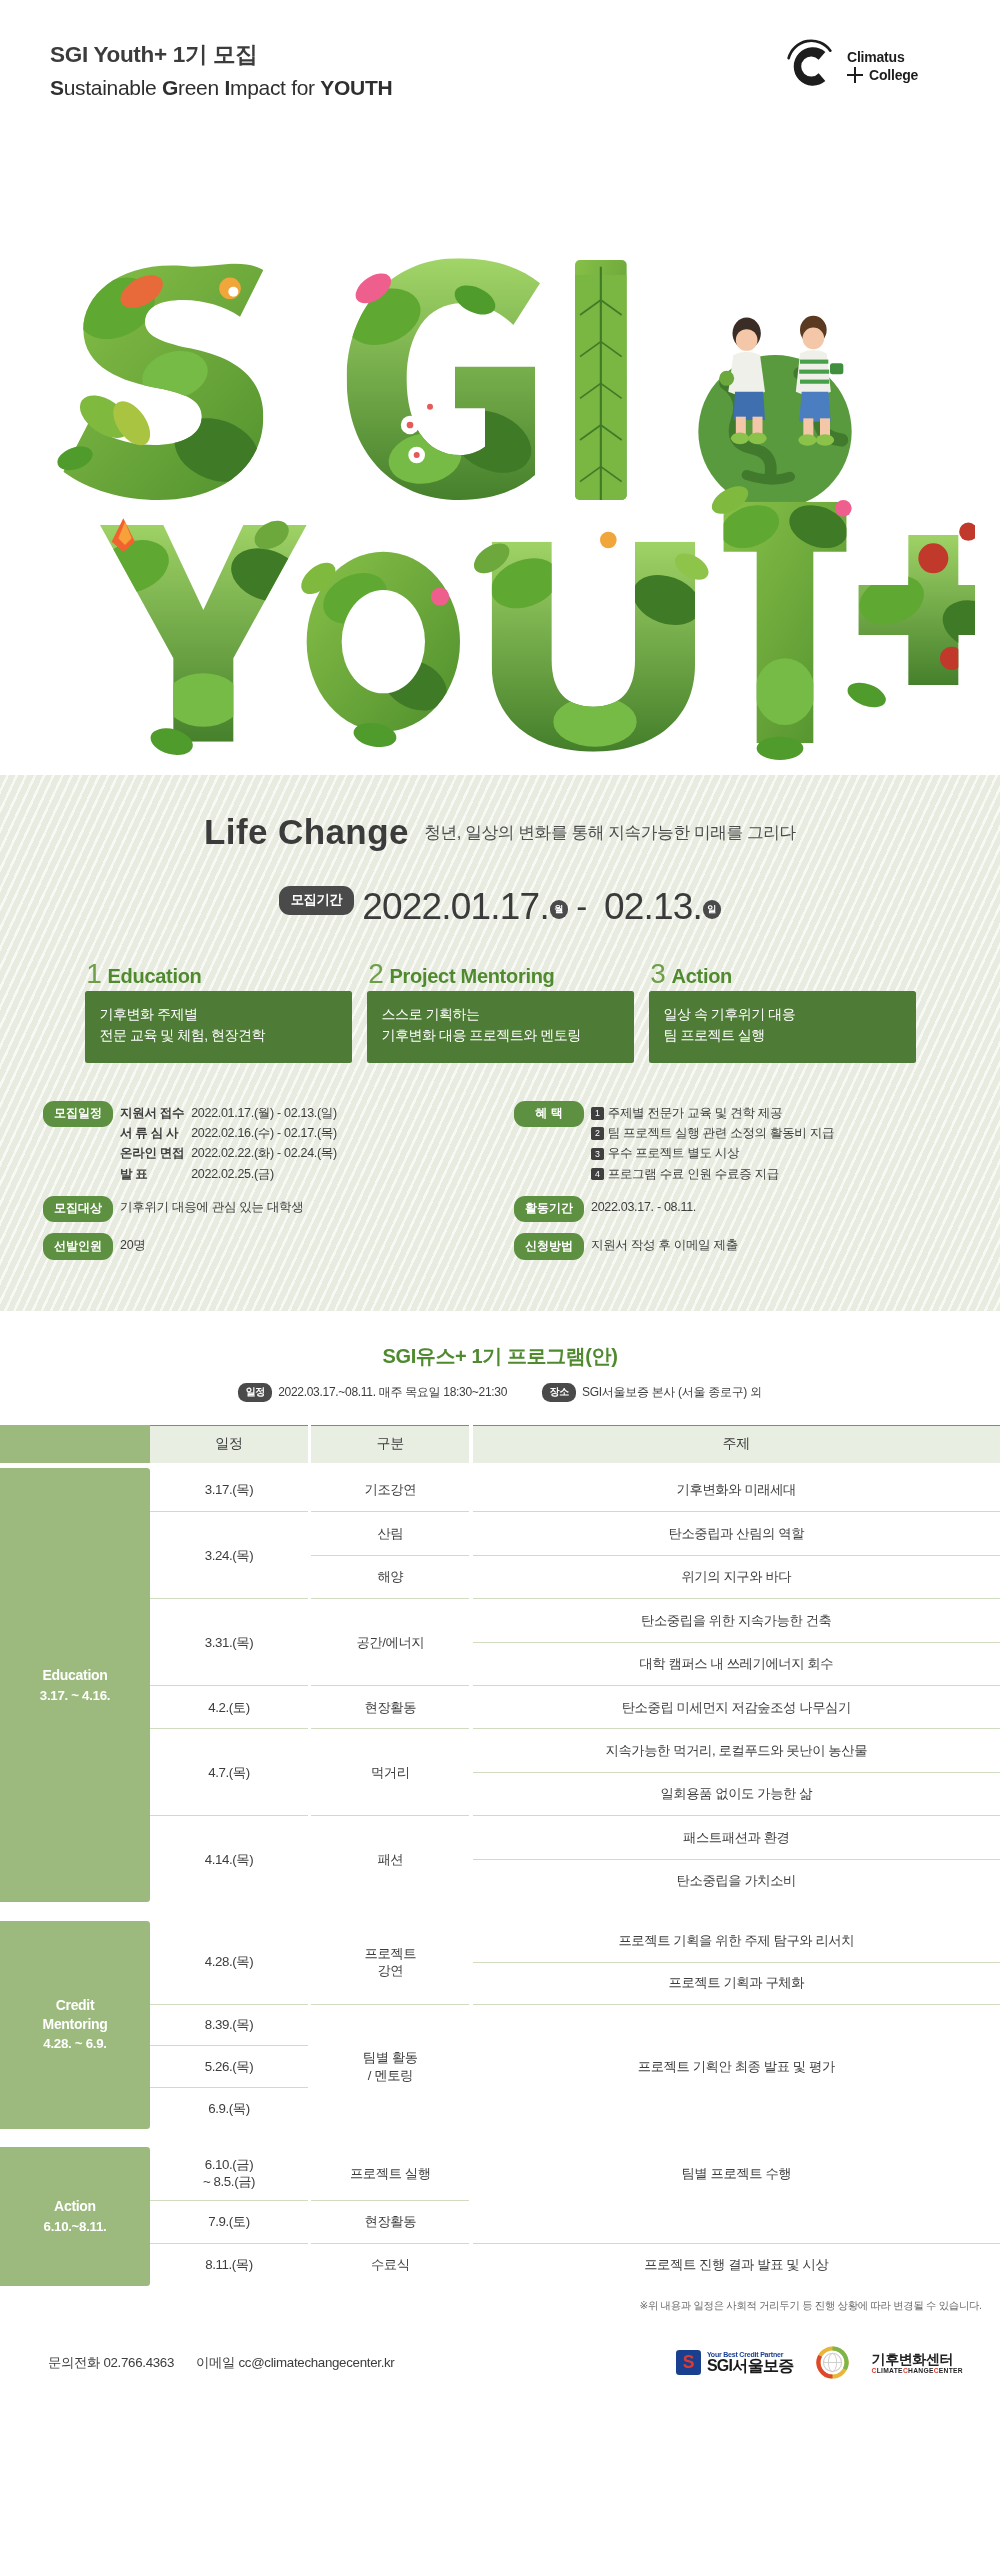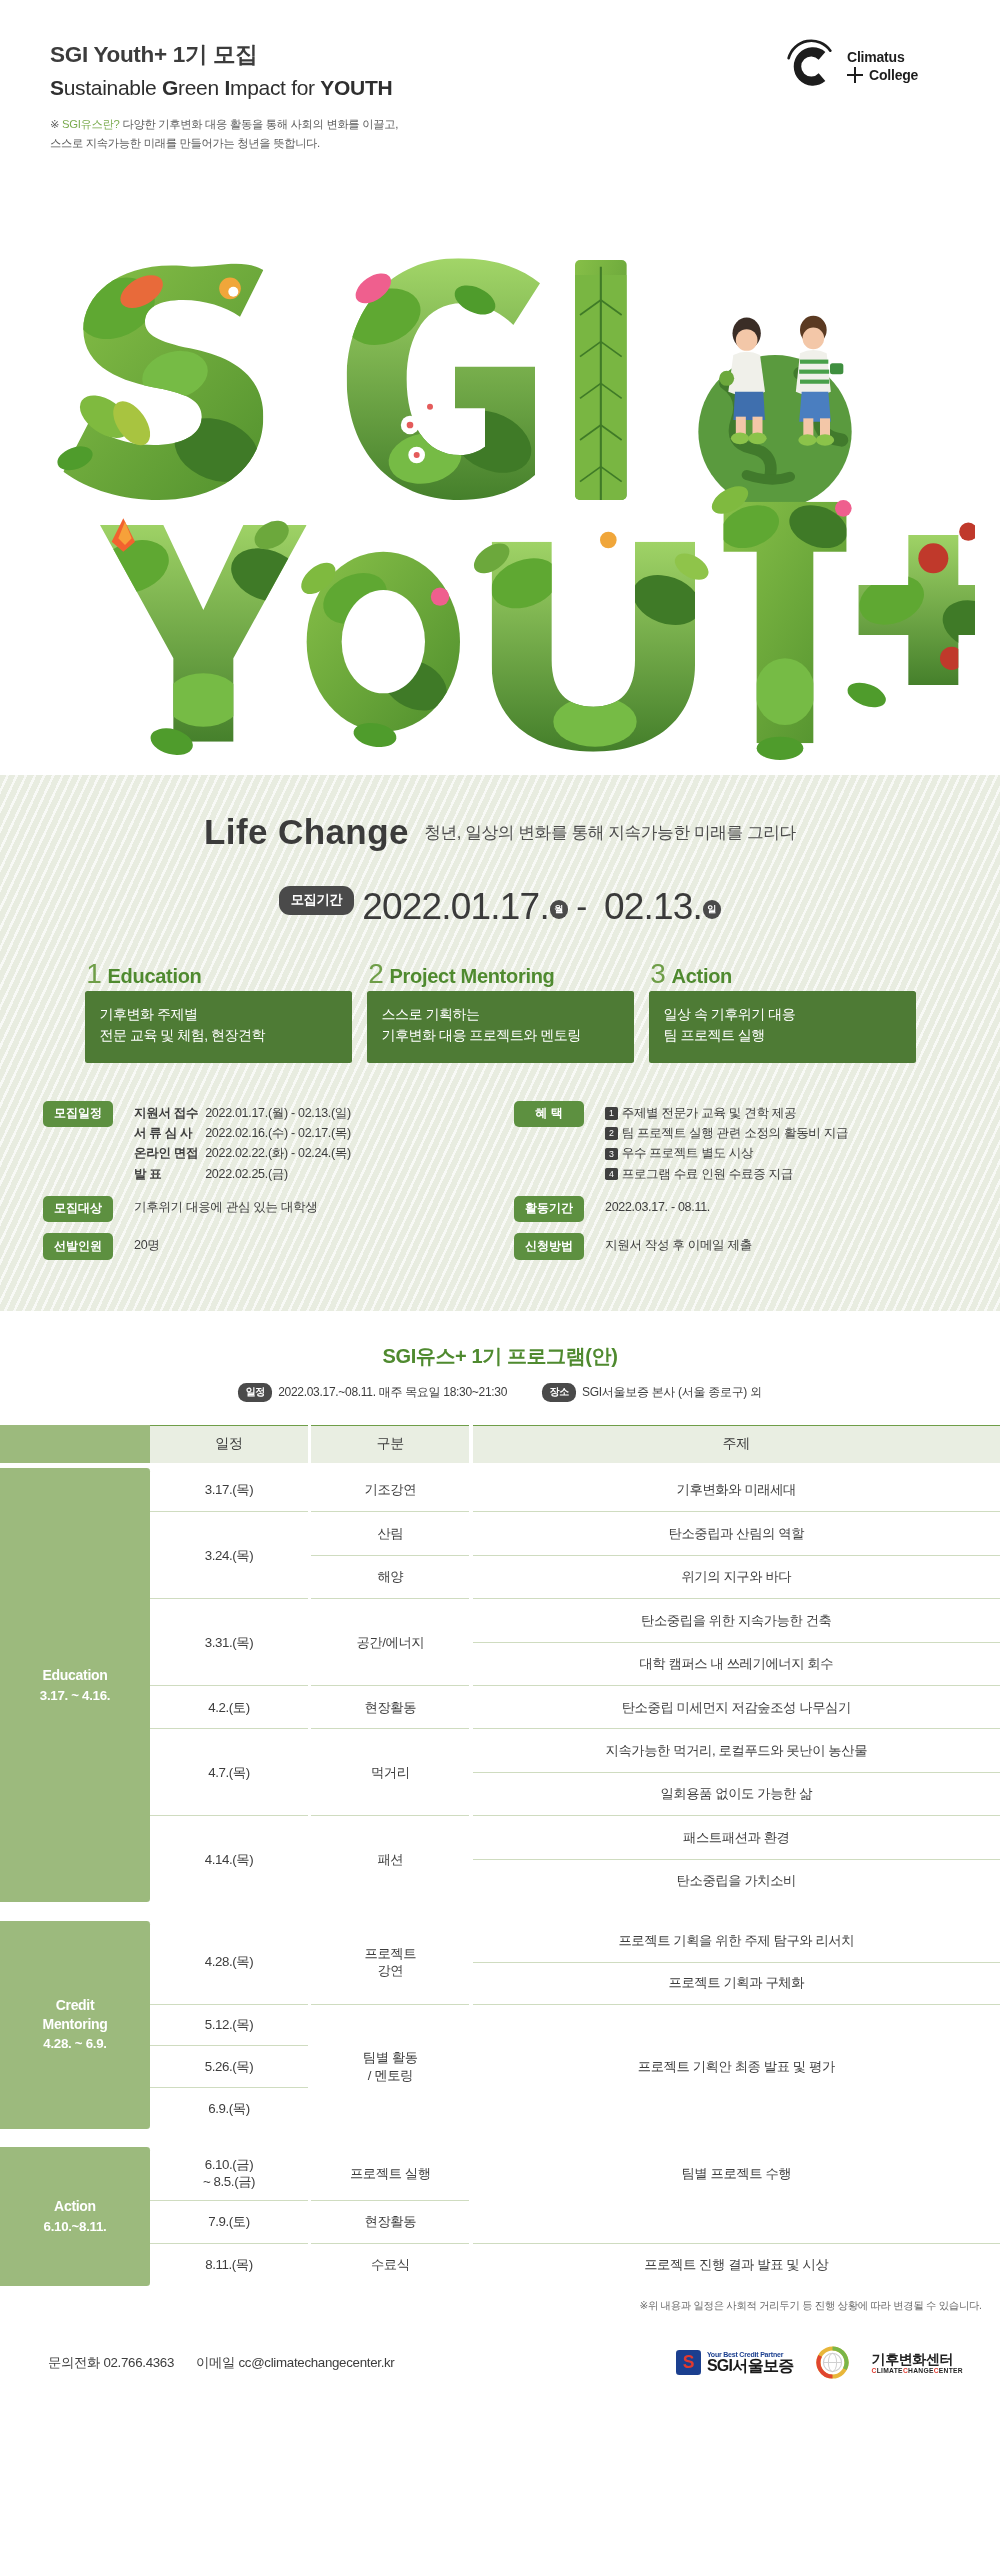--- a/index.html
+++ b/index.html
@@ -204,22 +204,22 @@
   .tag-green {
     flex: 0 0 auto;
     min-width: 70px;
     background: #5d9040;
     color: #ffffff;
     font-size: 12px;
     font-weight: 700;
     letter-spacing: 0px;
     text-align: center;
     padding: 4.2px 8.3px 5px;
-    border-radius: 5px;
-    margin-right: 21px;
+    border-radius: 11px;
+    margin-right: 7px;
     white-space: nowrap;
   }
   .info-lines { font-size: 12.5px; line-height: 1.62; color: #3d3d3d; letter-spacing: -0.3px; padding-top: 1.7px;}
   .info-lines .lbl { display: inline-block; min-width: 68px; font-weight: 700; }
   .num-sq {
     display: inline-block; width: 12.5px; height: 12.5px; background: #3f3f3f;
     color: #fff; font-size: 8.8px; line-height: 12.5px; text-align: center;
     border-radius: 1.7px; margin-right: 4.2px; position: relative; top: -0.8px;
   }
 
@@ -354,25 +354,20 @@
 </style>
 </head>
 <body>
 
 <div class="page">
 
   <div class="header">
     <div class="hdr-title">SGI Youth+ 1기 모집</div>
     <div class="hdr-sub">
       <b>S</b><span>ustainable </span><b>G</b><span>reen </span><b>I</b><span>mpact for </span><b>YOUTH</b>
-    </div>
-    <div class="hdr-note">
-      <span>※</span>
-      <span class="hl">SGI유스란?</span><span> 다양한 기후변화 대응 활동을 통해 사회의 변화를 이끌고,</span><br>
-      <span>스스로 지속가능한 미래를 만들어가는 청년을 뜻합니다.</span>
     </div>
 
     <div class="logo-cc">
       <svg class="mark" viewBox="0 0 66 66">
         <path d="M58 14 A28 28 0 0 0 8 23" fill="none" stroke="#1d1d1d" stroke-width="3.2" stroke-linecap="round"></path>
         <path d="M52 15.5 A23 23 0 1 0 52 50.5 L44 41 A12 12 0 1 1 44 25 Z" fill="#1d1d1d"></path>
       </svg>
       <div class="cc-text">Climatus</div>
       <div class="cc-plus"></div>
       <div class="cc-text2">College</div>
@@ -771,21 +766,21 @@
           <div class="cell type nb" style="white-space:pre-line">프로젝트
 강연</div>
           <div class="sub-stack">
             <div class="cell topic nb" style="flex:1">프로젝트 기획을 위한 주제 탐구와 리서치</div>
             <div class="cell topic" style="flex:1">프로젝트 기획과 구체화</div>
           </div>
         </div>
 
         <div class="row" style="height:125px">
           <div class="sub-stack" style="flex:0 0 158px;margin-right:3.3px">
-            <div class="cell date" style="width:100%;flex:1">5.12.(목)</div>
+            <div class="cell date" style="width:100%;flex:1">8.39.(목)</div>
             <div class="cell date" style="width:100%;flex:1">5.26.(목)</div>
             <div class="cell date" style="width:100%;flex:1">6.9.(목)</div>
           </div>
           <div class="cell type" style="white-space:pre-line">팀별 활동
 / 멘토링</div>
           <div class="sub-stack">
             <div class="cell topic" style="flex:1">프로젝트 기획안 최종 발표 및 평가</div>
           </div>
         </div>
 

